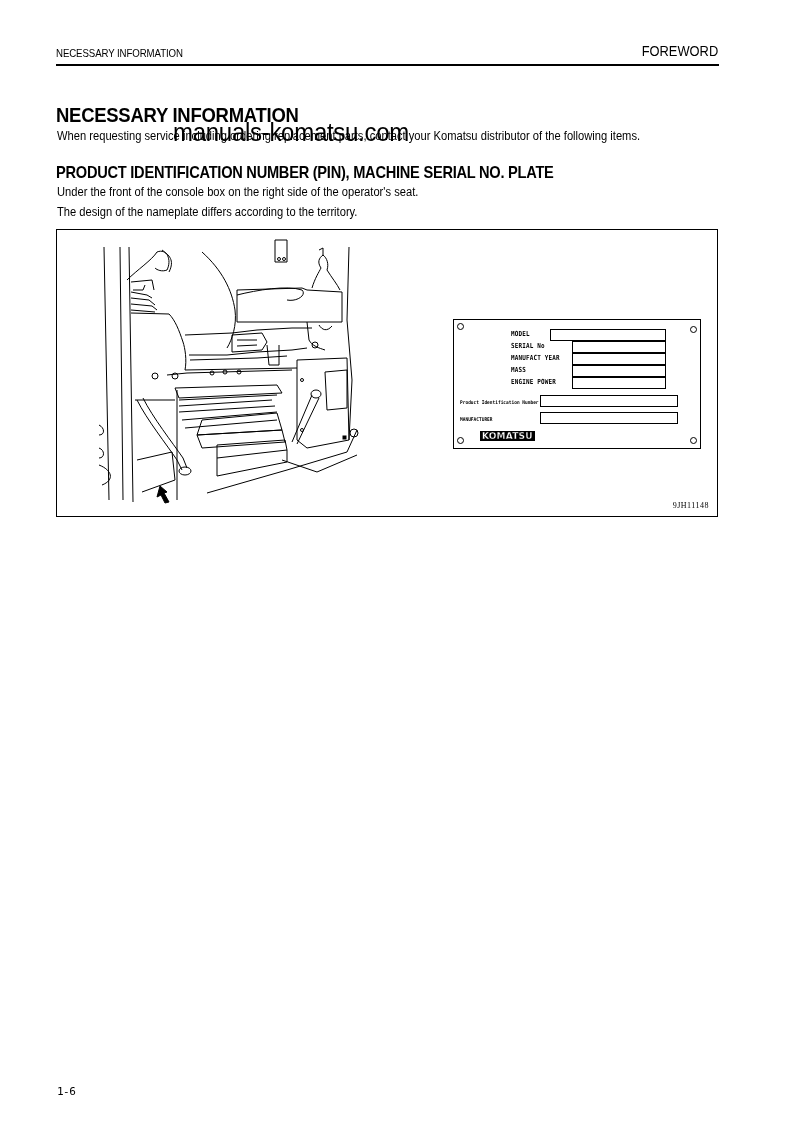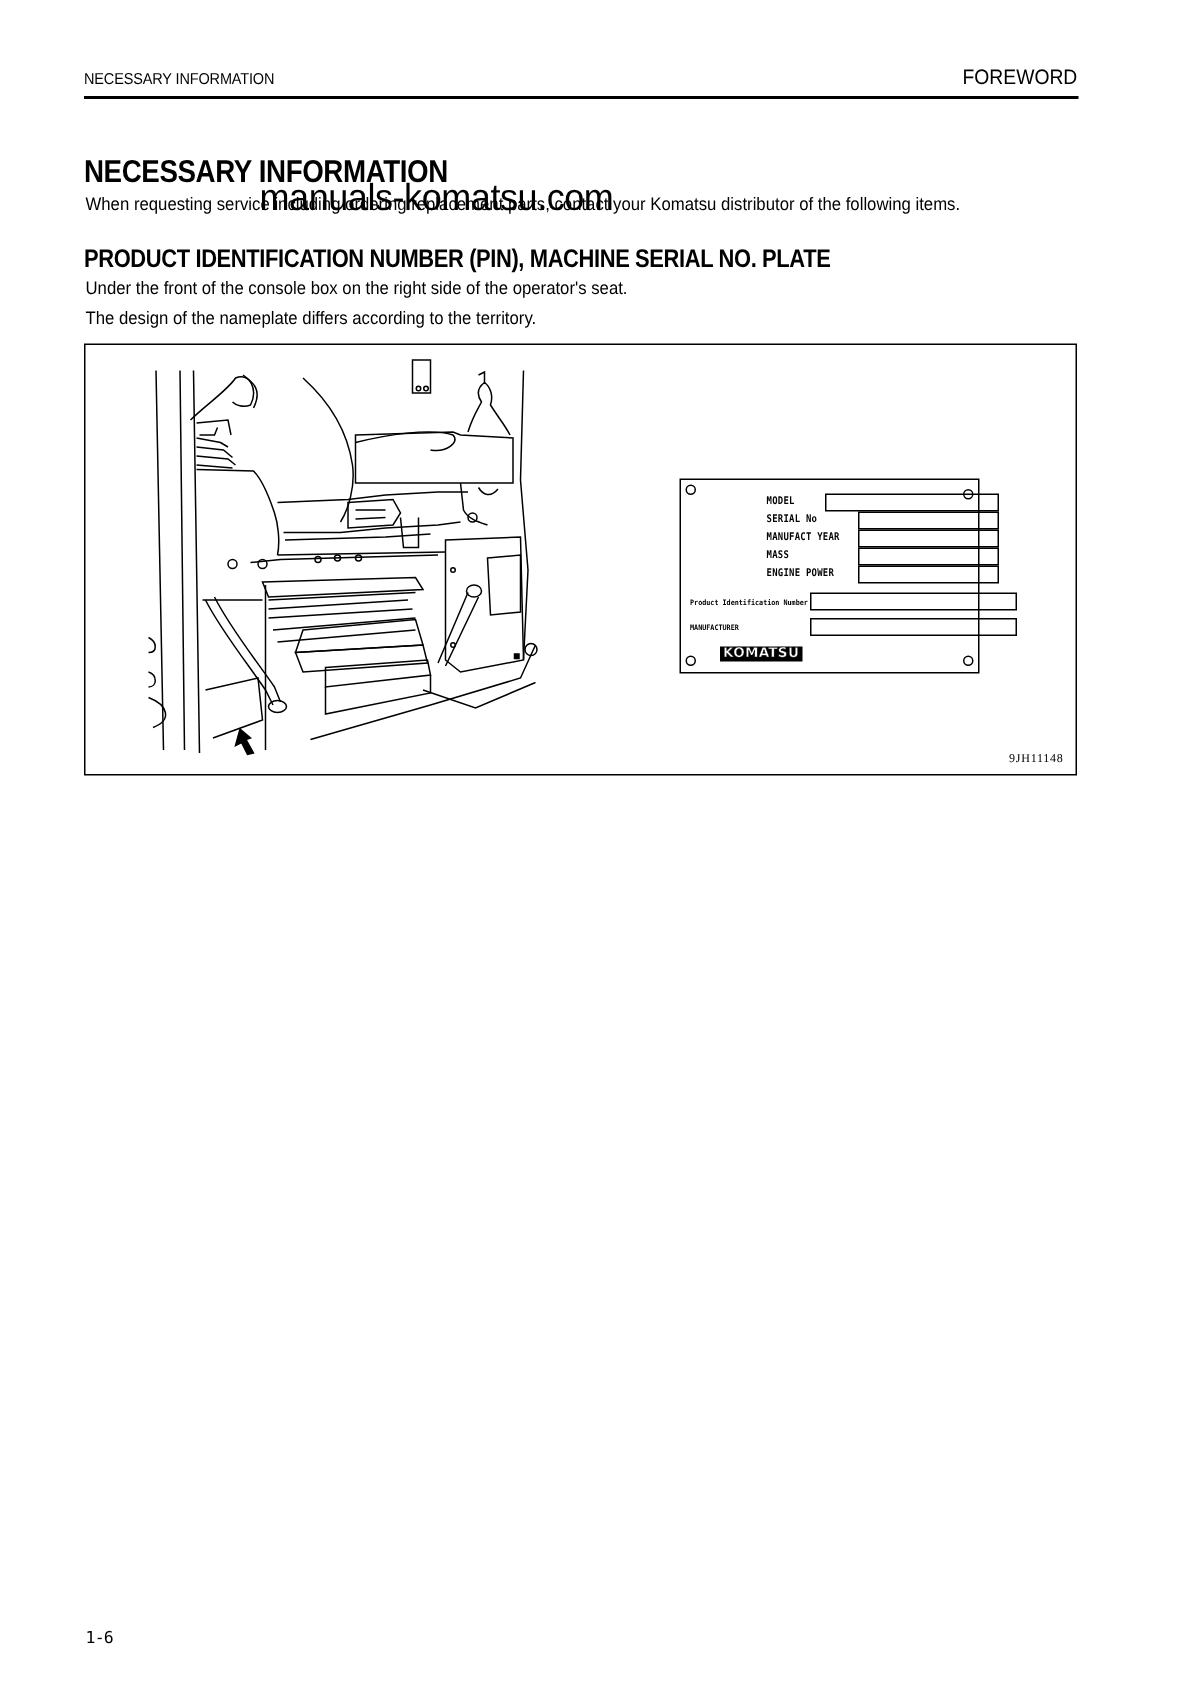--- a/index.html
+++ b/index.html
@@ -40,21 +40,21 @@
     .figure-box {
       position: absolute; left: 56px; top: 229px; width: 662px; height: 288px;
       border: 1px solid #000; box-sizing: border-box;
     }
     .figure-id {
       position: absolute; right: 8px; bottom: 6px; font-size: 8px;
       font-family: Liberation Serif, serif; letter-spacing: 0.5px;
     }
     .drawing { position: absolute; left: 0; top: 0; }
     .plate {
-      position: absolute; left: 396px; top: 89px; width: 200px; height: 130px;
+      position: absolute; left: 396px; top: 89px; width: 248px; height: 130px;
       border: 1px solid #000; box-sizing: border-box;
       font-family: "DejaVu Sans Mono", monospace;
     }
     .plate .hole {
       position: absolute; width: 5px; height: 5px; border: 1px solid #000; border-radius: 50%;
     }
     .plate .lbl {
       position: absolute; font-size: 7px; font-weight: bold; transform: scaleX(0.85); transform-origin: left;
       white-space: nowrap; letter-spacing: 0.2px;
     }

